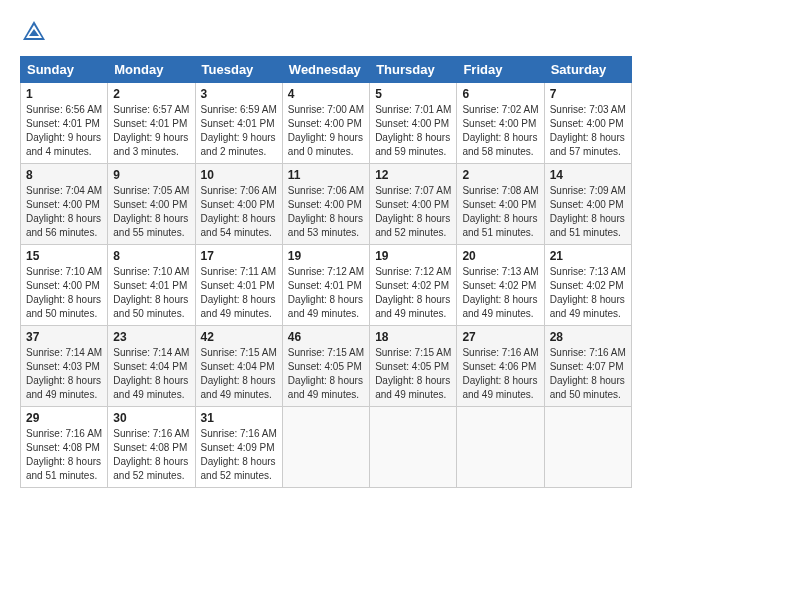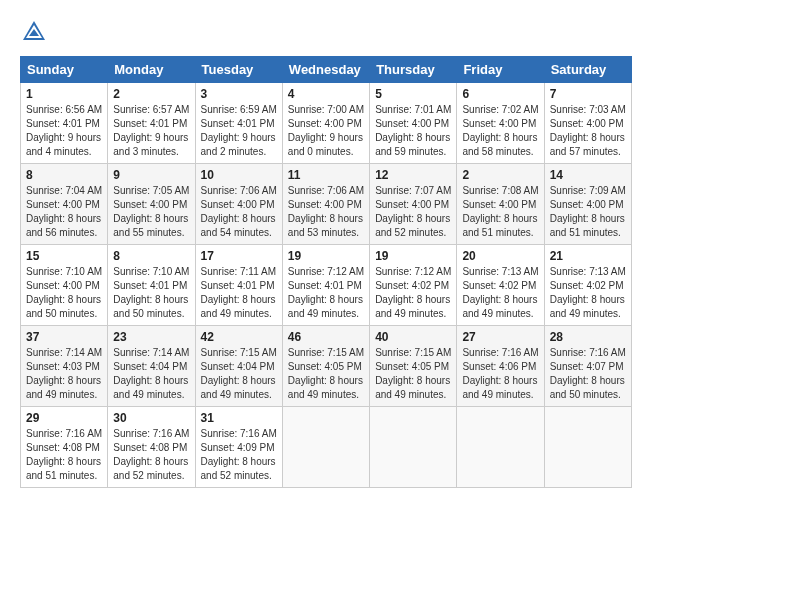--- a/index.html
+++ b/index.html
@@ -327,21 +327,21 @@
         </td>
           <td>
           <span class="day-num">46</span>
           <div class="day-info">
             Sunrise: 7:15 AM<br>
             Sunset: 4:05 PM<br>
             Daylight: 8 hours and 49 minutes.
           </div>
         </td>
           <td>
-          <span class="day-num">40</span>
+          <span class="day-num">18</span>
           <div class="day-info">
             Sunrise: 7:15 AM<br>
             Sunset: 4:05 PM<br>
             Daylight: 8 hours and 49 minutes.
           </div>
         </td>
           <td>
           <span class="day-num">27</span>
           <div class="day-info">
             Sunrise: 7:16 AM<br>

